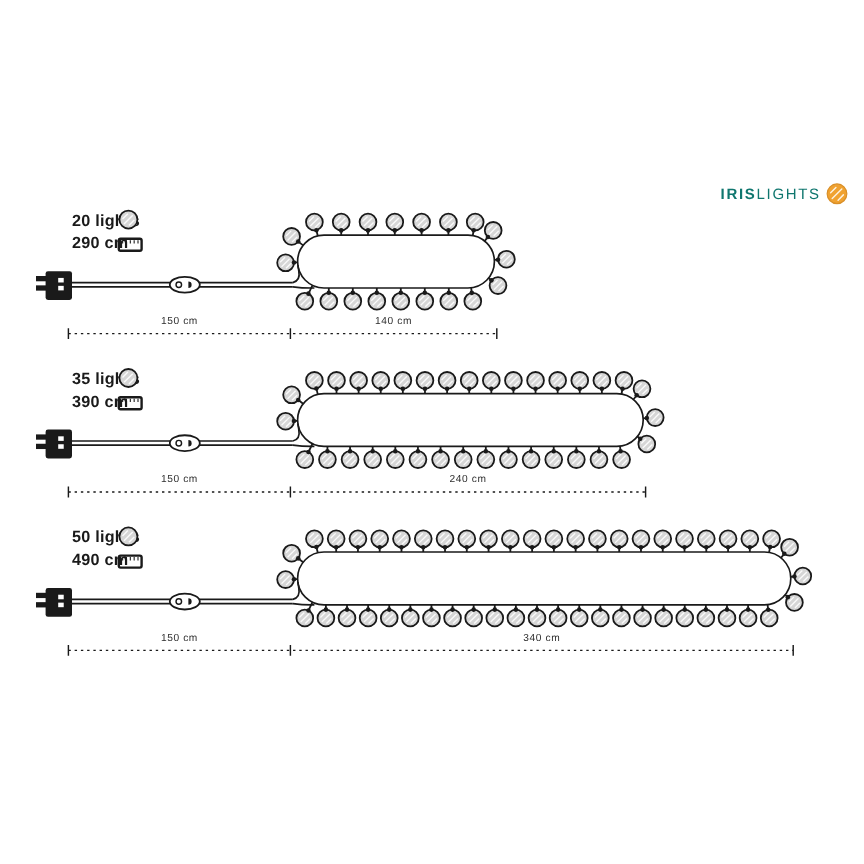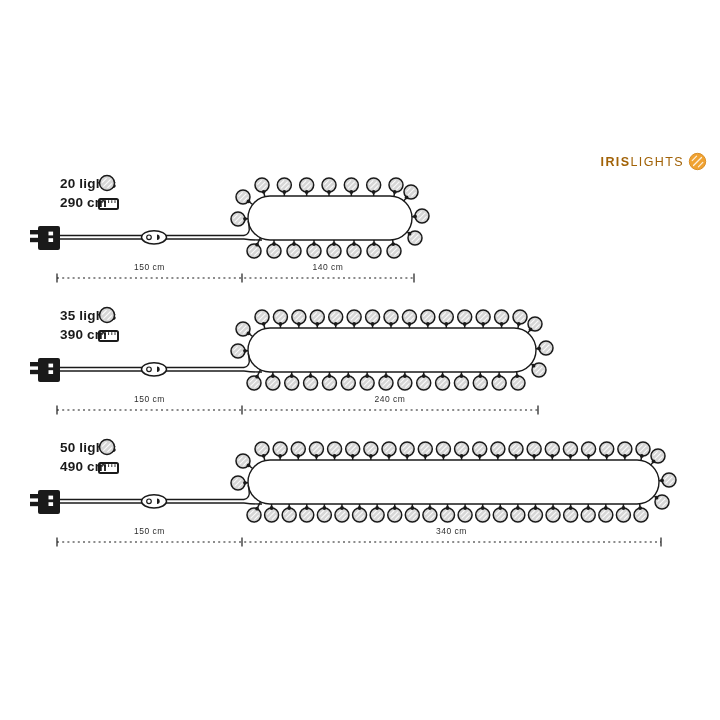--- a/index.html
+++ b/index.html
@@ -5,21 +5,21 @@
   html,body{margin:0;padding:0;}
   body{
     width:720px;height:720px;background:#ffffff;position:relative;
     font-family:"Liberation Sans", sans-serif;overflow:hidden;
   }
   #brand-logo{
     position:absolute;top:152px;right:13px;
     display:flex;align-items:center;gap:4px;
   }
   #brand-logo .brand-text{
-    font-size:12.5px;letter-spacing:1.4px;color:#a16207;line-height:18px;
+    font-size:12.5px;letter-spacing:1.4px;color:#0f766e;line-height:18px;
   }
   #brand-logo .bold{font-weight:800;}
   #brand-logo .light{font-weight:400;}
   #diagrams{position:absolute;top:156px;left:0;width:720px;}
   #diagrams svg{display:block;}
   text.lbl{
     font-family:"Liberation Sans", sans-serif;
     font-size:13.5px;font-weight:600;fill:#1a1a1a;letter-spacing:0.2px;
   }
   text.meas{

